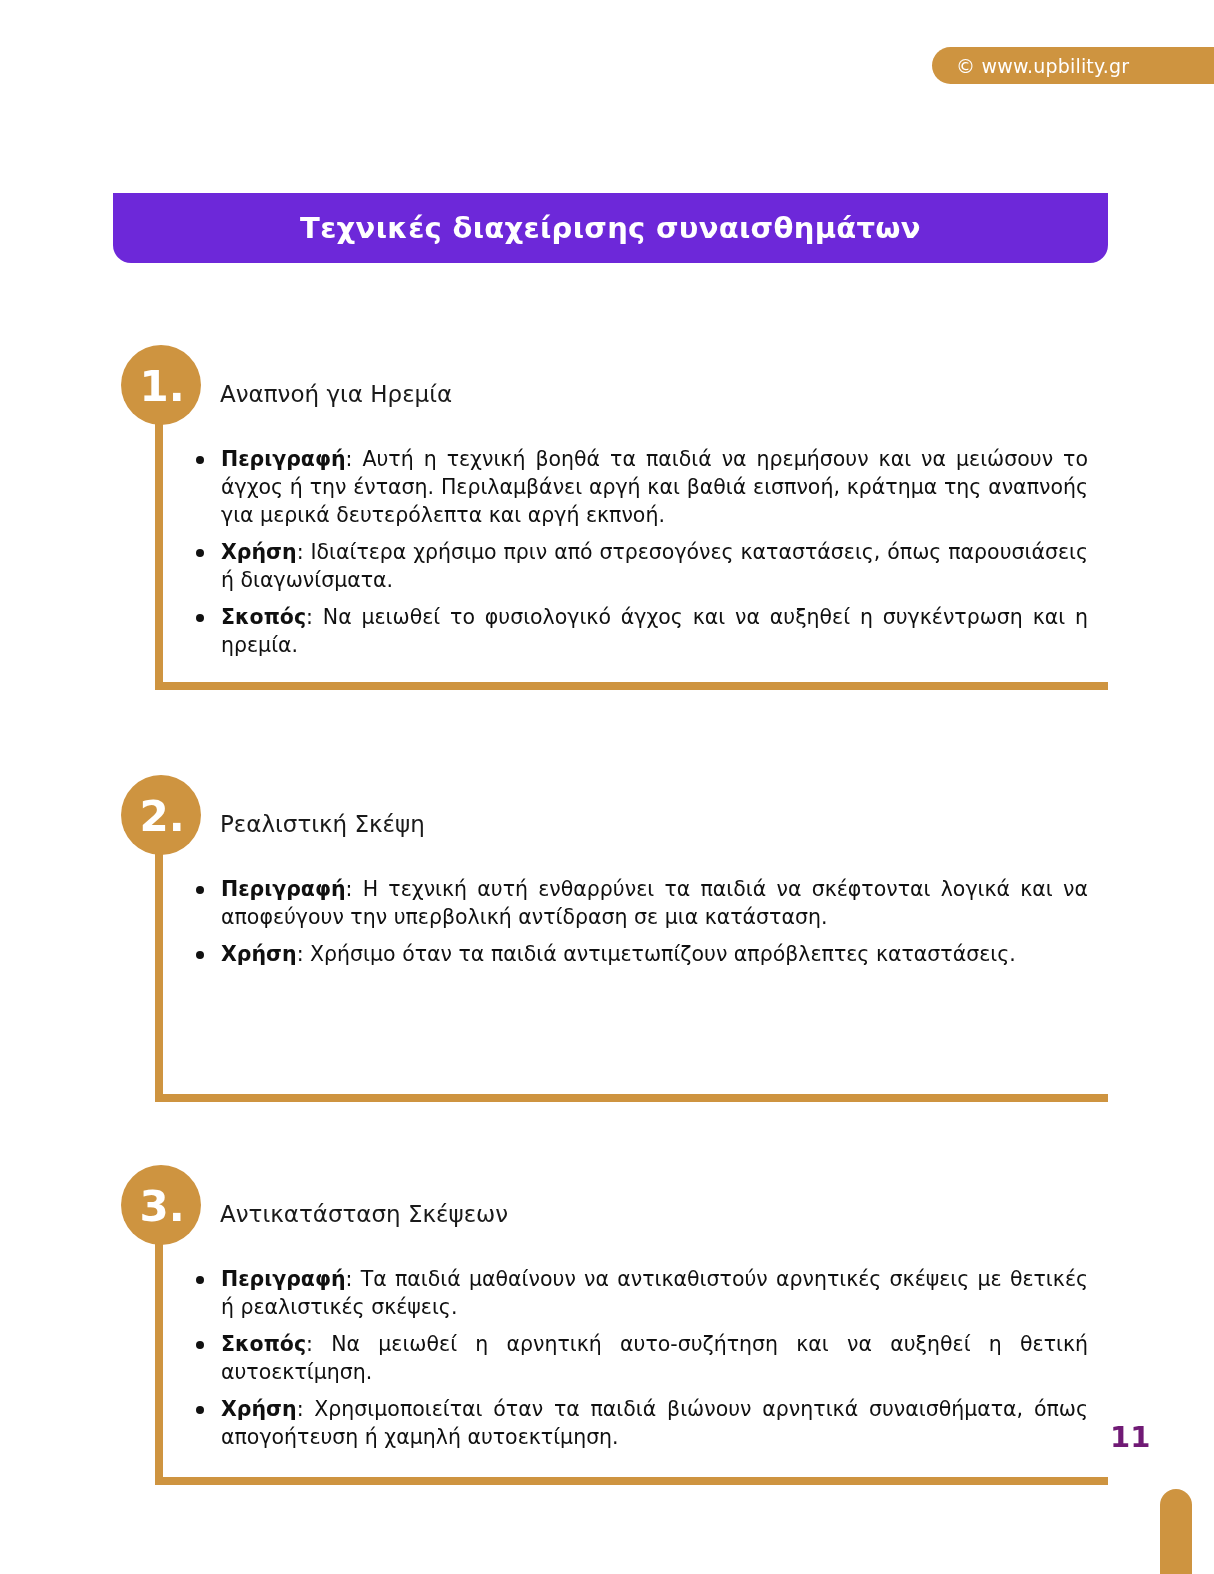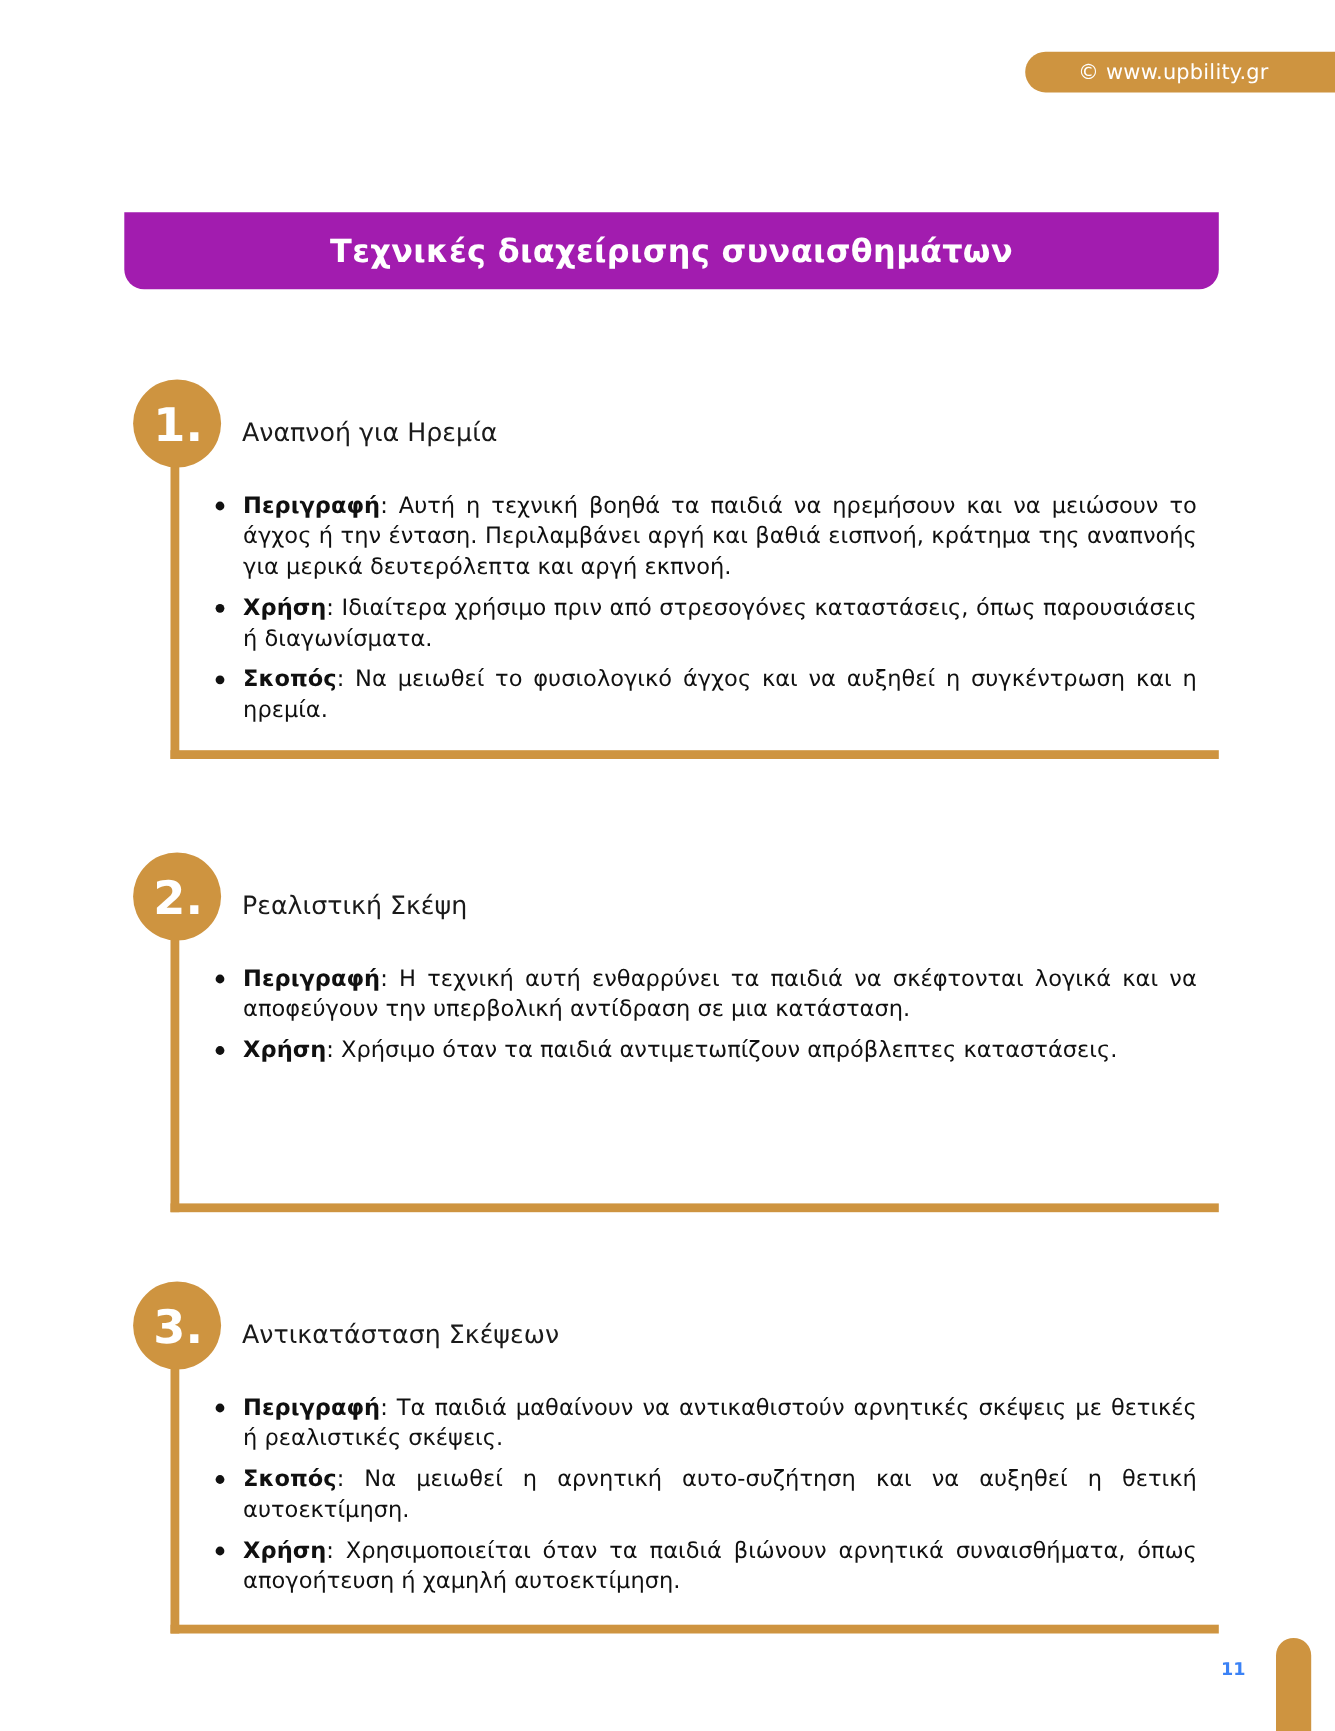--- a/index.html
+++ b/index.html
@@ -28,21 +28,20 @@
     align-items: center;
     box-sizing: border-box;
     padding-left: 24px;
   }
   #watermark-tab .wm-text {
     color: #ffffff;
     font-size: 19px;
     letter-spacing: 0.2px;
     font-family: "DejaVu Sans", "Liberation Sans", sans-serif;
     white-space: nowrap;
-    margin-left: 24px;
   }
 
   
   #title-banner {
     position: absolute;
     top: 193px;
     left: 113px;
     width: 995px;
     height: 70px;
     background: #ce9440;
@@ -136,24 +135,24 @@
     background: #111111;
   }
   .tq-list li b {
     font-weight: bold;
   }
 
   
   #page-number {
     position: absolute;
     left: 1110px;
-    top: 1508px;
-    font-size: 16px;
-    font-weight: bold;
-    color: #3b82f6;
+    top: 1420px;
+    font-size: 29px;
+    font-weight: bold;
+    color: #701a75;
   }
   #edge-bar {
     position: absolute;
     left: 1160px;
     top: 1489px;
     width: 32px;
     height: 120px;
     background: #ce9440;
     border-radius: 16px 16px 0 0;
   }
@@ -161,21 +160,21 @@
 </head>
 <body>
 
 <div id="watermark-tab" style="background: rgb(206, 148, 64);">
   <span class="wm-text">
     <span>©</span>
     <span>www.upbility.gr</span>
   </span>
 </div>
 
-<div id="title-banner" style="background: #a21caf;">
+<div id="title-banner" style="background: #6d28d9;">
   <div class="banner-title">Τεχνικές διαχείρισης συναισθημάτων</div>
 </div>
 
 <div id="techniques-root">
     <div class="technique" style="top: 345px;">
       <div class="tq-frame" style="height: 300px; border-left-color: rgb(206, 148, 64); border-bottom-color: rgb(206, 148, 64);"></div>
       <div class="tq-circle" style="background: rgb(206, 148, 64);">
         <span class="num">1.</span>
       </div>
       <div class="tq-heading">Αναπνοή για Ηρεμία</div>

